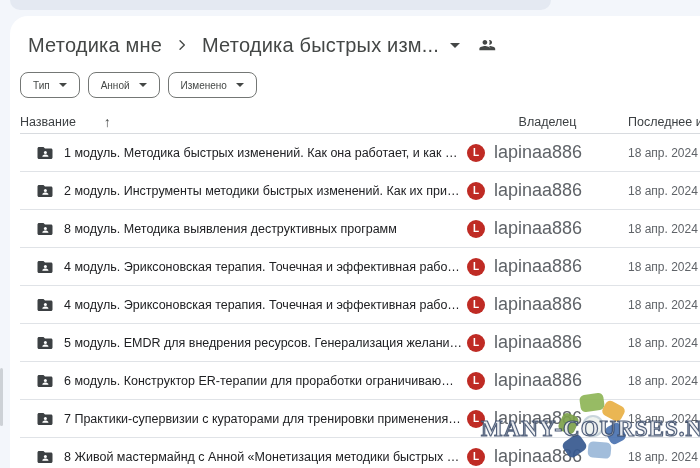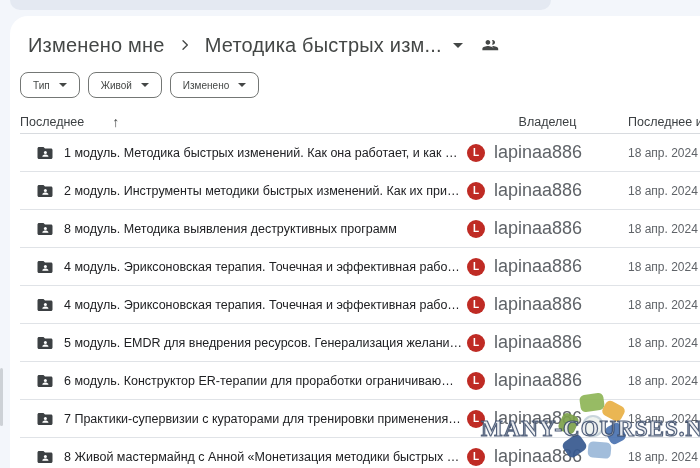--- a/index.html
+++ b/index.html
@@ -98,21 +98,21 @@
 </style>
 </head>
 <body style="background: rgb(243, 246, 251);">
 
 <div class="topbar-fragment"></div>
 <div class="side-scrollbar"></div>
 
 <div class="panel">
 
   <div class="breadcrumb-row">
-    <span class="crumb">Изменено мне</span>
+    <span class="crumb">Методика мне</span>
     <span class="crumb-sep">
       <svg width="16" height="16" viewBox="0 0 24 24" fill="none" stroke="#444746" stroke-width="2" stroke-linecap="round" stroke-linejoin="round">
           <polyline points="9 5.5 15.5 12 9 18.5"></polyline>
         </svg>
     </span>
     <span class="title-group">
       <span class="crumb">Методика быстрых изм...</span>
       <span class="title-caret"></span>
     </span>
     <span class="share-people">
@@ -121,33 +121,33 @@
         </svg>
     </span>
   </div>
 
   <div class="filter-row">
     <div class="chip">
       <span>Тип</span>
       <span class="chip-caret"></span>
     </div>
     <div class="chip">
-      <span>Живой</span>
+      <span>Анной</span>
       <span class="chip-caret"></span>
     </div>
     <div class="chip">
       <span>Изменено</span>
       <span class="chip-caret"></span>
     </div>
   </div>
 
   <div class="table">
     <div class="thead">
       <div class="col-name">
-        <span>Последнее</span>
+        <span>Название</span>
         <span class="sort-arrow">↑</span>
       </div>
       <div class="col-owner">
         <span>Владелец</span>
       </div>
       <div class="col-modified">
         <span>Последнее изменение</span>
       </div>
     </div>
     <div id="rows">

